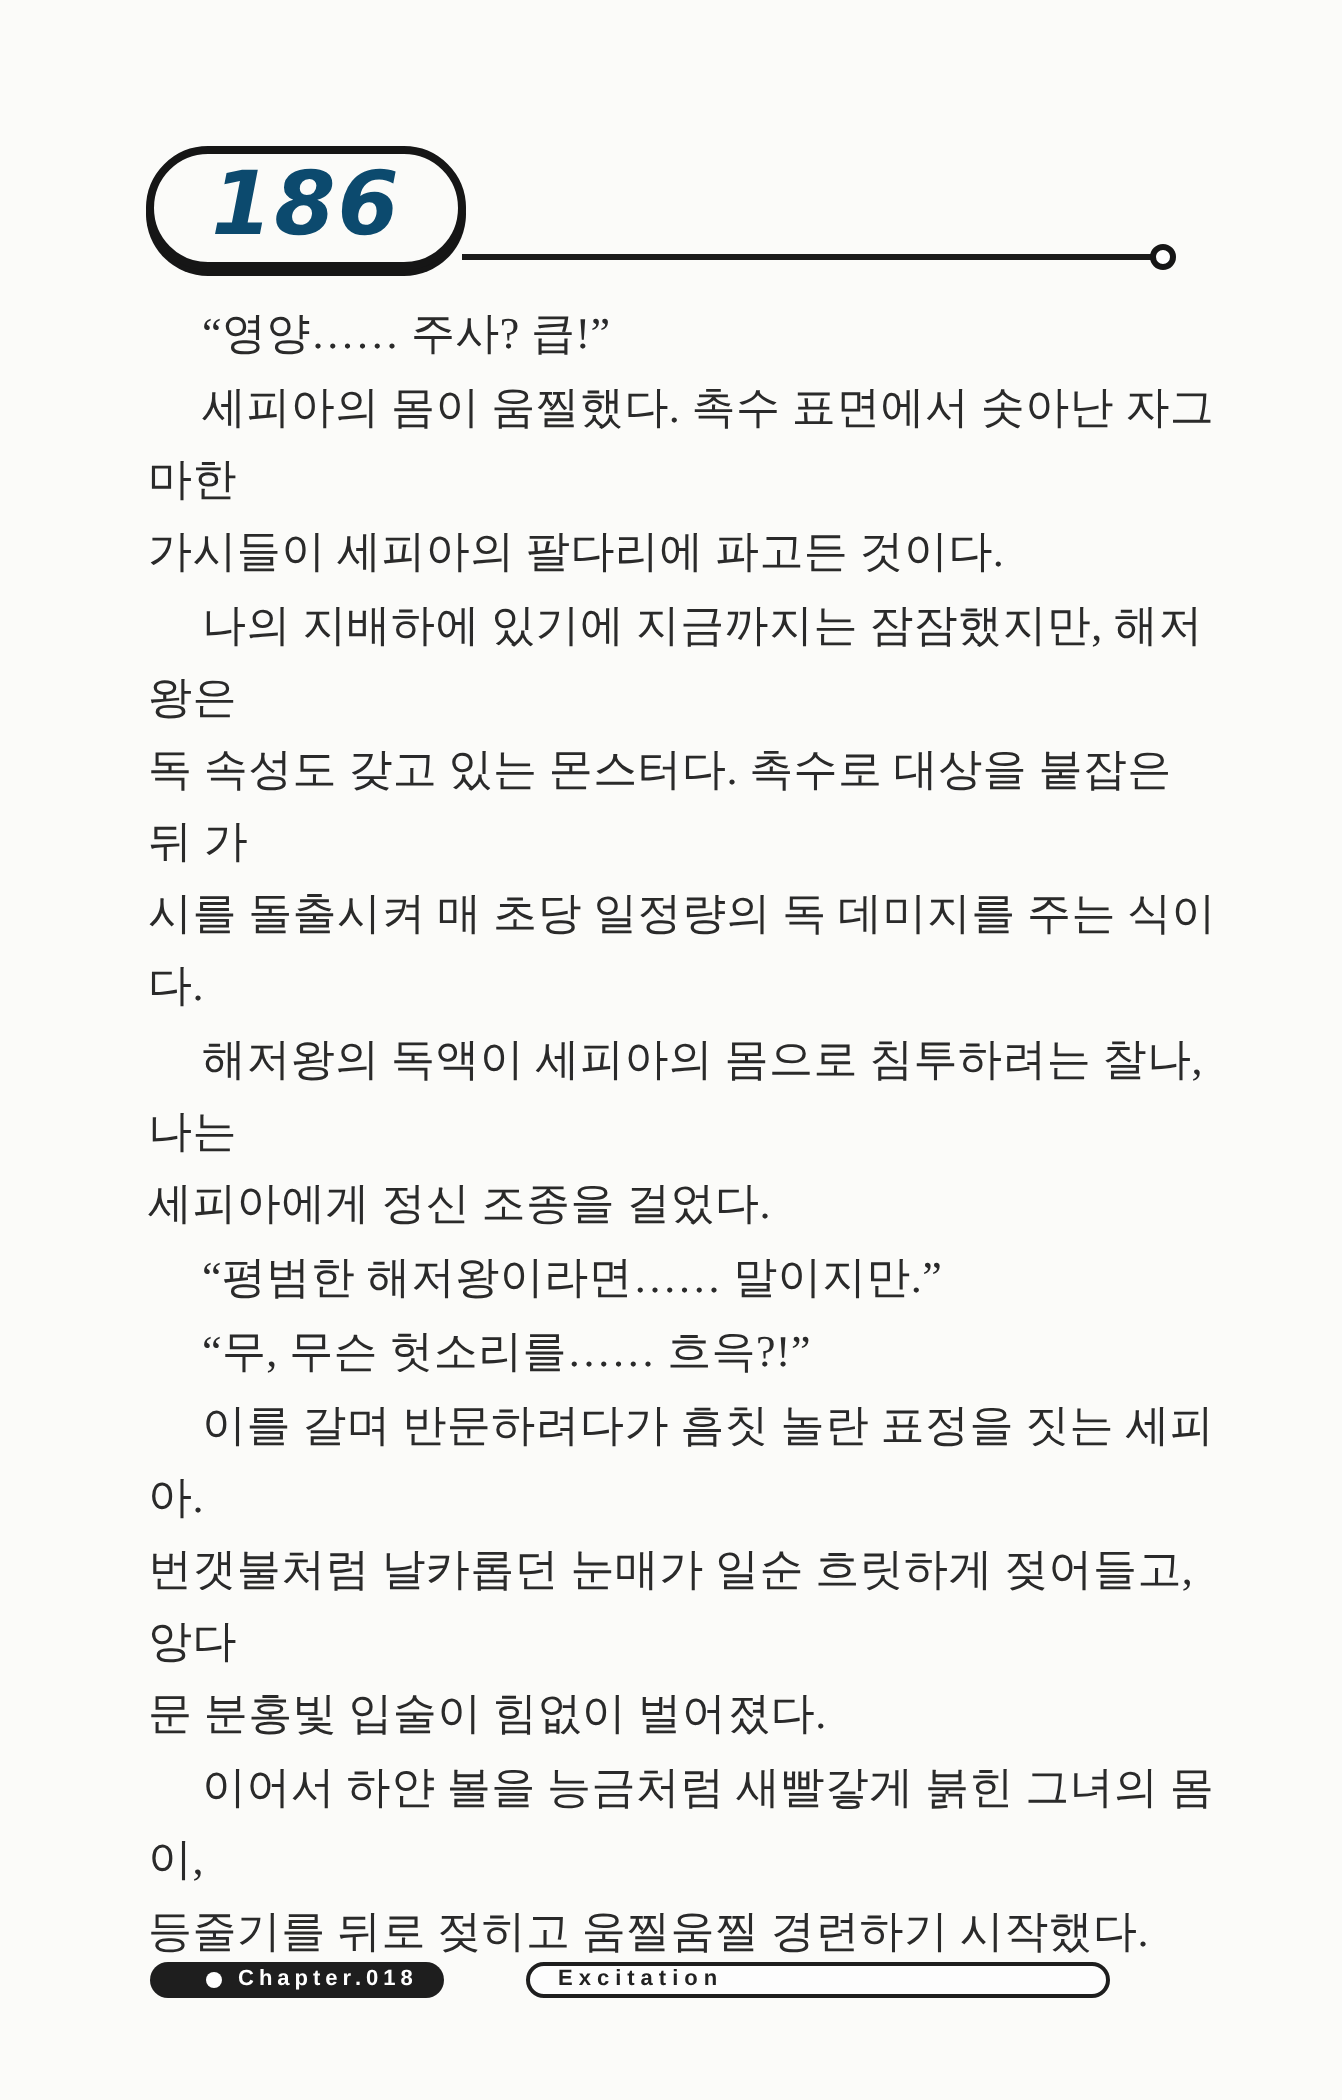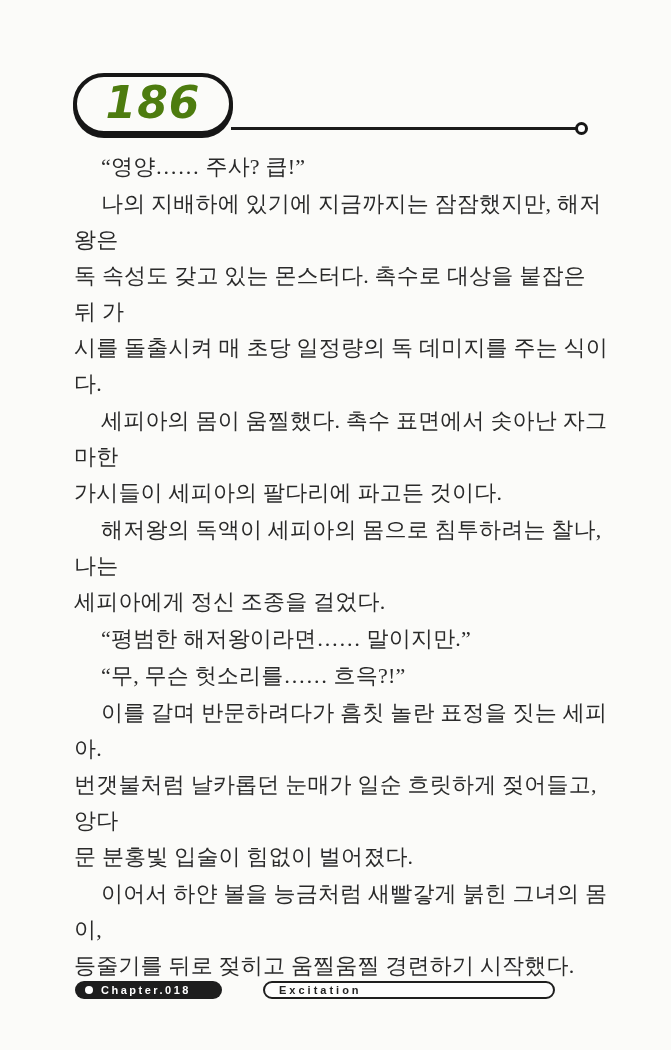--- a/index.html
+++ b/index.html
@@ -23,21 +23,21 @@
     background: #fbfbf9;
     box-shadow: 0 3px 0 #161616;
     display: flex; align-items: center; justify-content: center;
   }
   .page-number-text {
     font-family: "DejaVu Sans", "Liberation Sans", sans-serif;
     font-style: italic;
     font-weight: 700;
     font-size: 44px;
     letter-spacing: 1px;
-    color: #4d7c0f;
+    color: #0c4a6e;
     transform: translateY(-2px);
   }
   .header-rule {
     position: absolute;
     left: 231px; top: 127px;
     width: 347px; height: 3px;
     background: #1b1b1b;
   }
   .header-ring {
     position: absolute;
@@ -66,21 +66,21 @@
 
   
   .footer-chapter-pill {
     position: absolute;
     left: 75px; top: 981px;
     width: 147px; height: 18px;
     background: #1e1e1e;
     border-radius: 9px;
     display: flex; align-items: center;
     gap: 8px;
-    padding-left: 10px;
+    padding-left: 28px;
     box-sizing: border-box;
   }
   .footer-dot {
     width: 8px; height: 8px;
     background: #ffffff;
     border-radius: 50%;
     flex: 0 0 auto;
   }
   .footer-chapter-label {
     font-family: "Liberation Sans", "DejaVu Sans", sans-serif;
@@ -119,25 +119,25 @@
 <div class="page">
 
   <div class="page-number-box">
     <span class="page-number-text">186</span>
   </div>
   <div class="header-rule"></div>
   <div class="header-ring"></div>
 
   <div class="text-column" id="text-column">
       <p class="para">“영양…… 주사? 큽!”</p>
+      <p class="para">세피아의 몸이 움찔했다. 촉수 표면에서 솟아난 자그마한
+가시들이 세피아의 팔다리에 파고든 것이다.</p>
       <p class="para">나의 지배하에 있기에 지금까지는 잠잠했지만, 해저왕은
 독 속성도 갖고 있는 몬스터다. 촉수로 대상을 붙잡은 뒤 가
 시를 돌출시켜 매 초당 일정량의 독 데미지를 주는 식이다.</p>
-      <p class="para">세피아의 몸이 움찔했다. 촉수 표면에서 솟아난 자그마한
-가시들이 세피아의 팔다리에 파고든 것이다.</p>
       <p class="para">해저왕의 독액이 세피아의 몸으로 침투하려는 찰나, 나는
 세피아에게 정신 조종을 걸었다.</p>
       <p class="para">“평범한 해저왕이라면…… 말이지만.”</p>
       <p class="para">“무, 무슨 헛소리를…… 흐윽?!”</p>
       <p class="para">이를 갈며 반문하려다가 흠칫 놀란 표정을 짓는 세피아.
 번갯불처럼 날카롭던 눈매가 일순 흐릿하게 젖어들고, 앙다
 문 분홍빛 입술이 힘없이 벌어졌다.</p>
       <p class="para">이어서 하얀 볼을 능금처럼 새빨갛게 붉힌 그녀의 몸이,
 등줄기를 뒤로 젖히고 움찔움찔 경련하기 시작했다.</p>
     </div>

